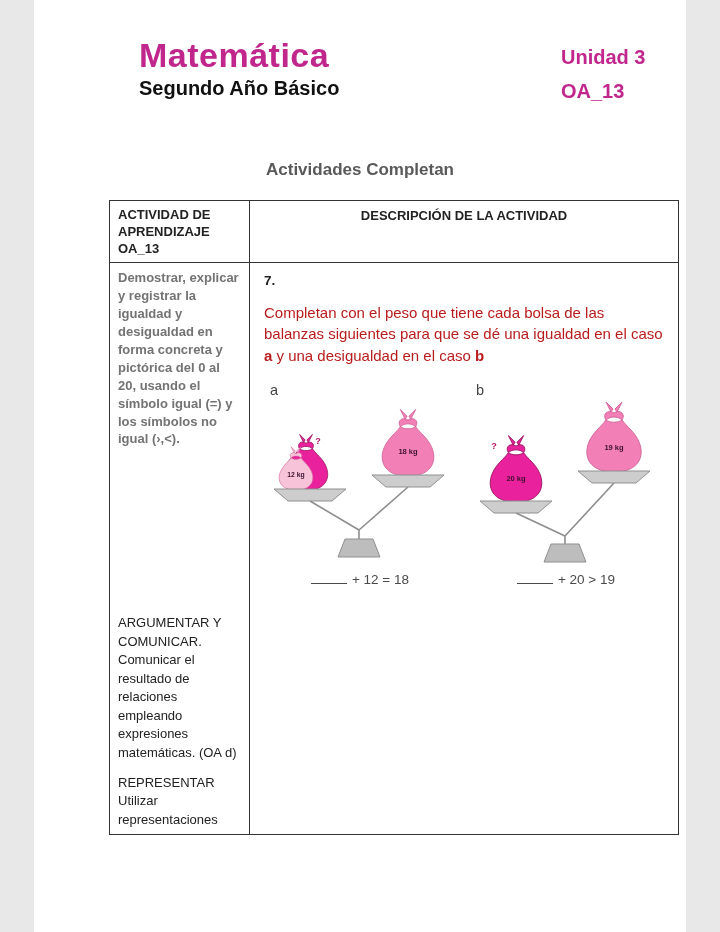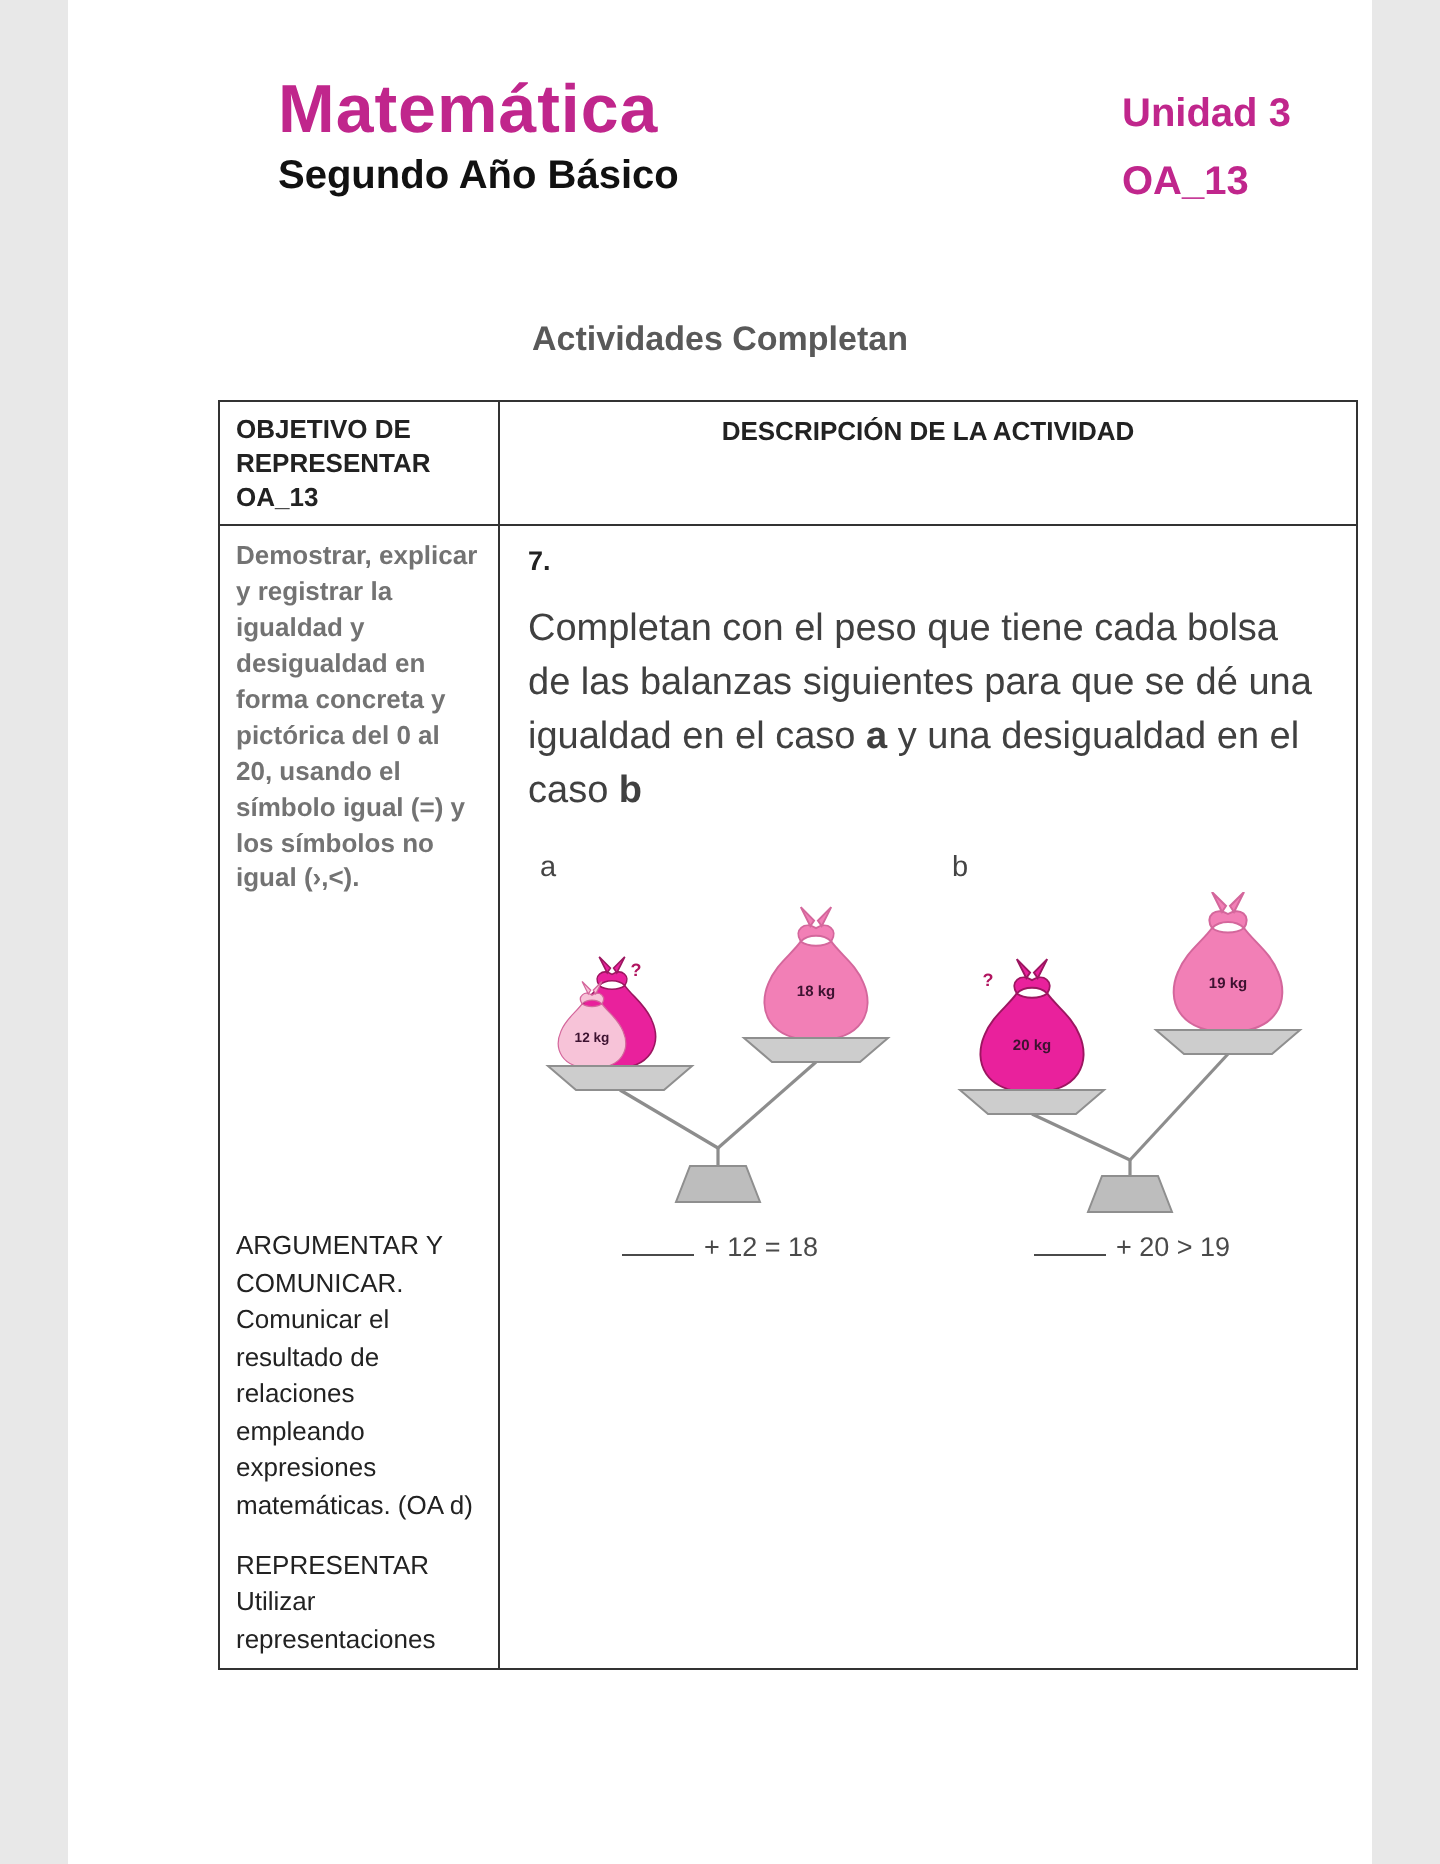--- a/index.html
+++ b/index.html
@@ -39,21 +39,21 @@
   .head-desc { font-weight:bold; font-size:13px; text-align:center; padding-top:7px; }
 
   
   .objective-text { font-weight:bold; font-size:13px; line-height:1.38; color:#737373; }
   .skills-block { margin-top:166px; font-size:13px; line-height:1.42; color:#222; }
   .skill-body { margin-bottom:12px; }
 
   
   .activity-cell { padding:8px 14px; }
   .activity-number { font-weight:bold; font-size:13.5px; margin-top:2px; }
-  .instruction { margin-top:14px; font-size:19px; line-height:1.42; color:#404040; max-width:404px; }
+  .instruction { margin-top:14px; font-size:15px; line-height:1.42; color:#b91c1c; max-width:404px; }
   .figure-row { display:flex; gap:14px; margin-top:16px; }
   .scale-block { width:192px; }
   .scale-case-label { font-size:14.5px; color:#444; margin:0 0 4px 6px; }
   .equation { text-align:center; font-size:13.5px; color:#4a4a4a; margin-top:2px; white-space:nowrap; }
   .blank { display:inline-block; width:36px; border-bottom:1px solid #4a4a4a; height:12px; margin-right:5px; }
 
   
   .string { stroke:#8d8d8d; stroke-width:1.6; fill:none; }
   .pan { fill:#cdcdcd; stroke:#8f8f8f; stroke-width:1; }
   .base { fill:#bdbdbd; stroke:#8f8f8f; stroke-width:1; }
@@ -72,21 +72,21 @@
 
   <div class="unit-block">
     <div class="unit-label">Unidad 3</div>
     <div class="oa-label">OA_13</div>
   </div>
 
   <div class="section-title">Actividades Completan</div>
 
   <div class="activity-table">
 
-    <div class="cell col1 head-row head-obj">OBJETIVO DE REPRESENTAR OA_13</div>
+    <div class="cell col1 head-row head-obj">ACTIVIDAD DE APRENDIZAJE OA_13</div>
 
     <div class="cell head-row head-desc">DESCRIPCIÓN DE LA ACTIVIDAD</div>
 
     <div class="cell col1">
       <div class="objective-text">Demostrar, explicar y registrar la igualdad y desigualdad en forma concreta y pictórica del 0 al 20, usando el símbolo igual (=) y los símbolos no igual (›,&lt;).</div>
       <div class="skills-block">
         <div>ARGUMENTAR Y COMUNICAR.</div>
         <div class="skill-body">Comunicar el resultado de relaciones empleando expresiones matemáticas. (OA d)</div>
         <div>REPRESENTAR</div>
         <div>Utilizar representaciones</div>

